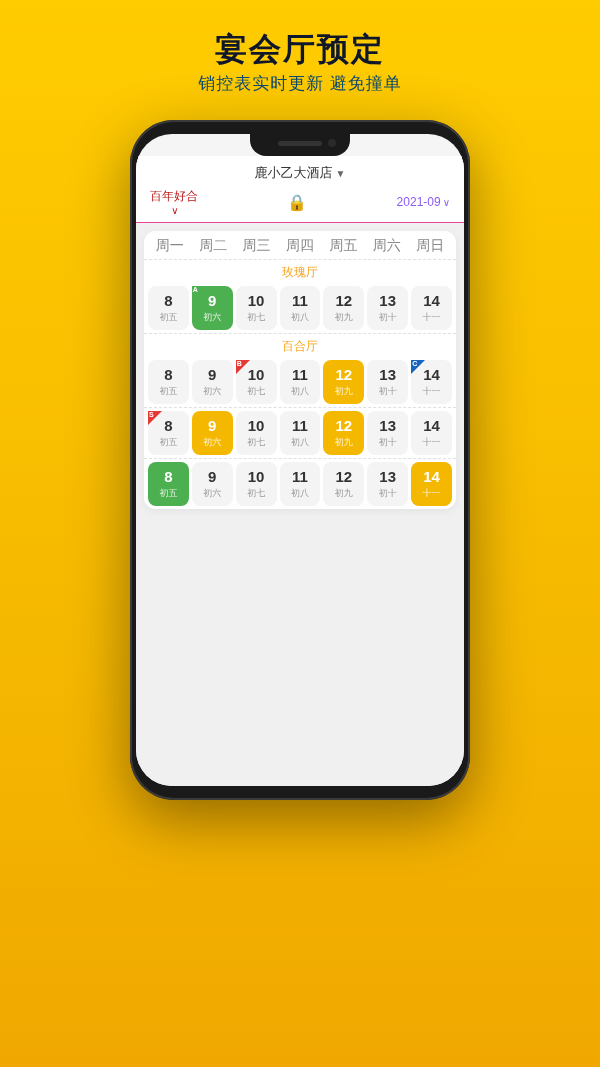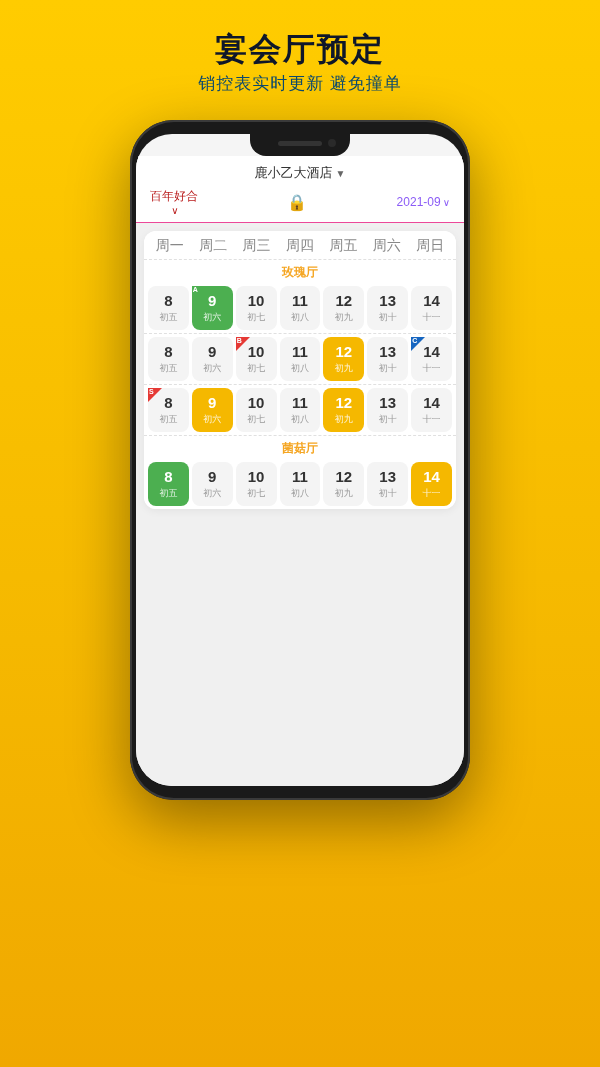--- a/index.html
+++ b/index.html
@@ -192,21 +192,21 @@
 
     
     .hall-section {
       border-top: 1px dashed #e0e0e0;
     }
 
     .hall-name {
       text-align: center;
       font-size: 12px;
       color: #F5A623;
-      font-weight: 700;
+      font-weight: 400;
       padding: 4px 0 2px;
       background: #fff;
     }
 
     .calendar-grid {
       display: grid;
       grid-template-columns: repeat(7, 1fr);
       gap: 3px;
       padding: 3px 4px;
       background: #fff;
@@ -370,20 +370,21 @@
                   <div class="cal-date">13</div>
                   <div class="cal-lunar">初十</div>
                 </div>
                 <div class="cal-cell white">
                   <div class="cal-date">14</div>
                   <div class="cal-lunar">十一</div>
                 </div>
               </div>
             </div>
             <div class="hall-section">
+              <div class="hall-name">百合厅</div>
               <div class="calendar-grid">
                 <div class="cal-cell white">
                   <div class="cal-date">8</div>
                   <div class="cal-lunar">初五</div>
                 </div>
                 <div class="cal-cell white">
                   <div class="cal-date">9</div>
                   <div class="cal-lunar">初六</div>
                 </div>
                 <div class="cal-cell white">
@@ -440,21 +441,20 @@
                   <div class="cal-date">13</div>
                   <div class="cal-lunar">初十</div>
                 </div>
                 <div class="cal-cell white">
                   <div class="cal-date">14</div>
                   <div class="cal-lunar">十一</div>
                 </div>
               </div>
             </div>
             <div class="hall-section">
-              <div class="hall-name">菌菇厅</div>
               <div class="calendar-grid">
                 <div class="cal-cell green">
                   <div class="cal-date">8</div>
                   <div class="cal-lunar">初五</div>
                 </div>
                 <div class="cal-cell white">
                   <div class="cal-date">9</div>
                   <div class="cal-lunar">初六</div>
                 </div>
                 <div class="cal-cell white">

